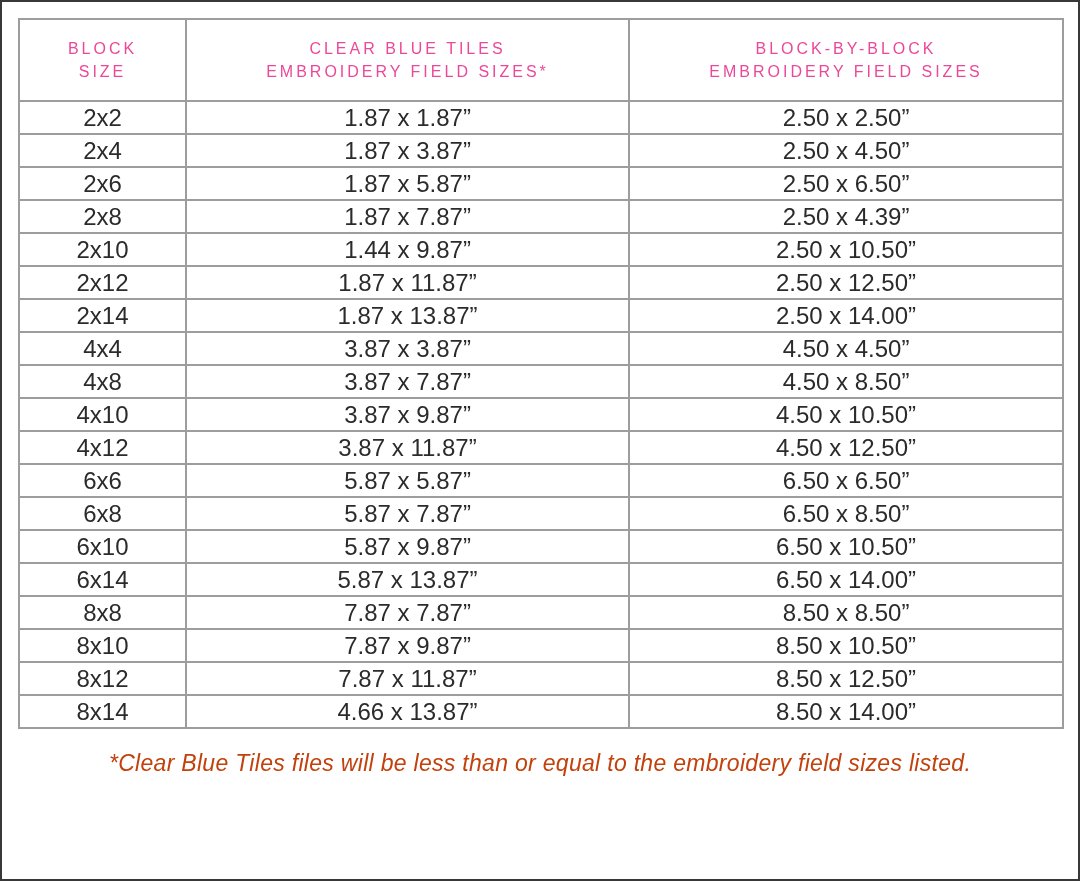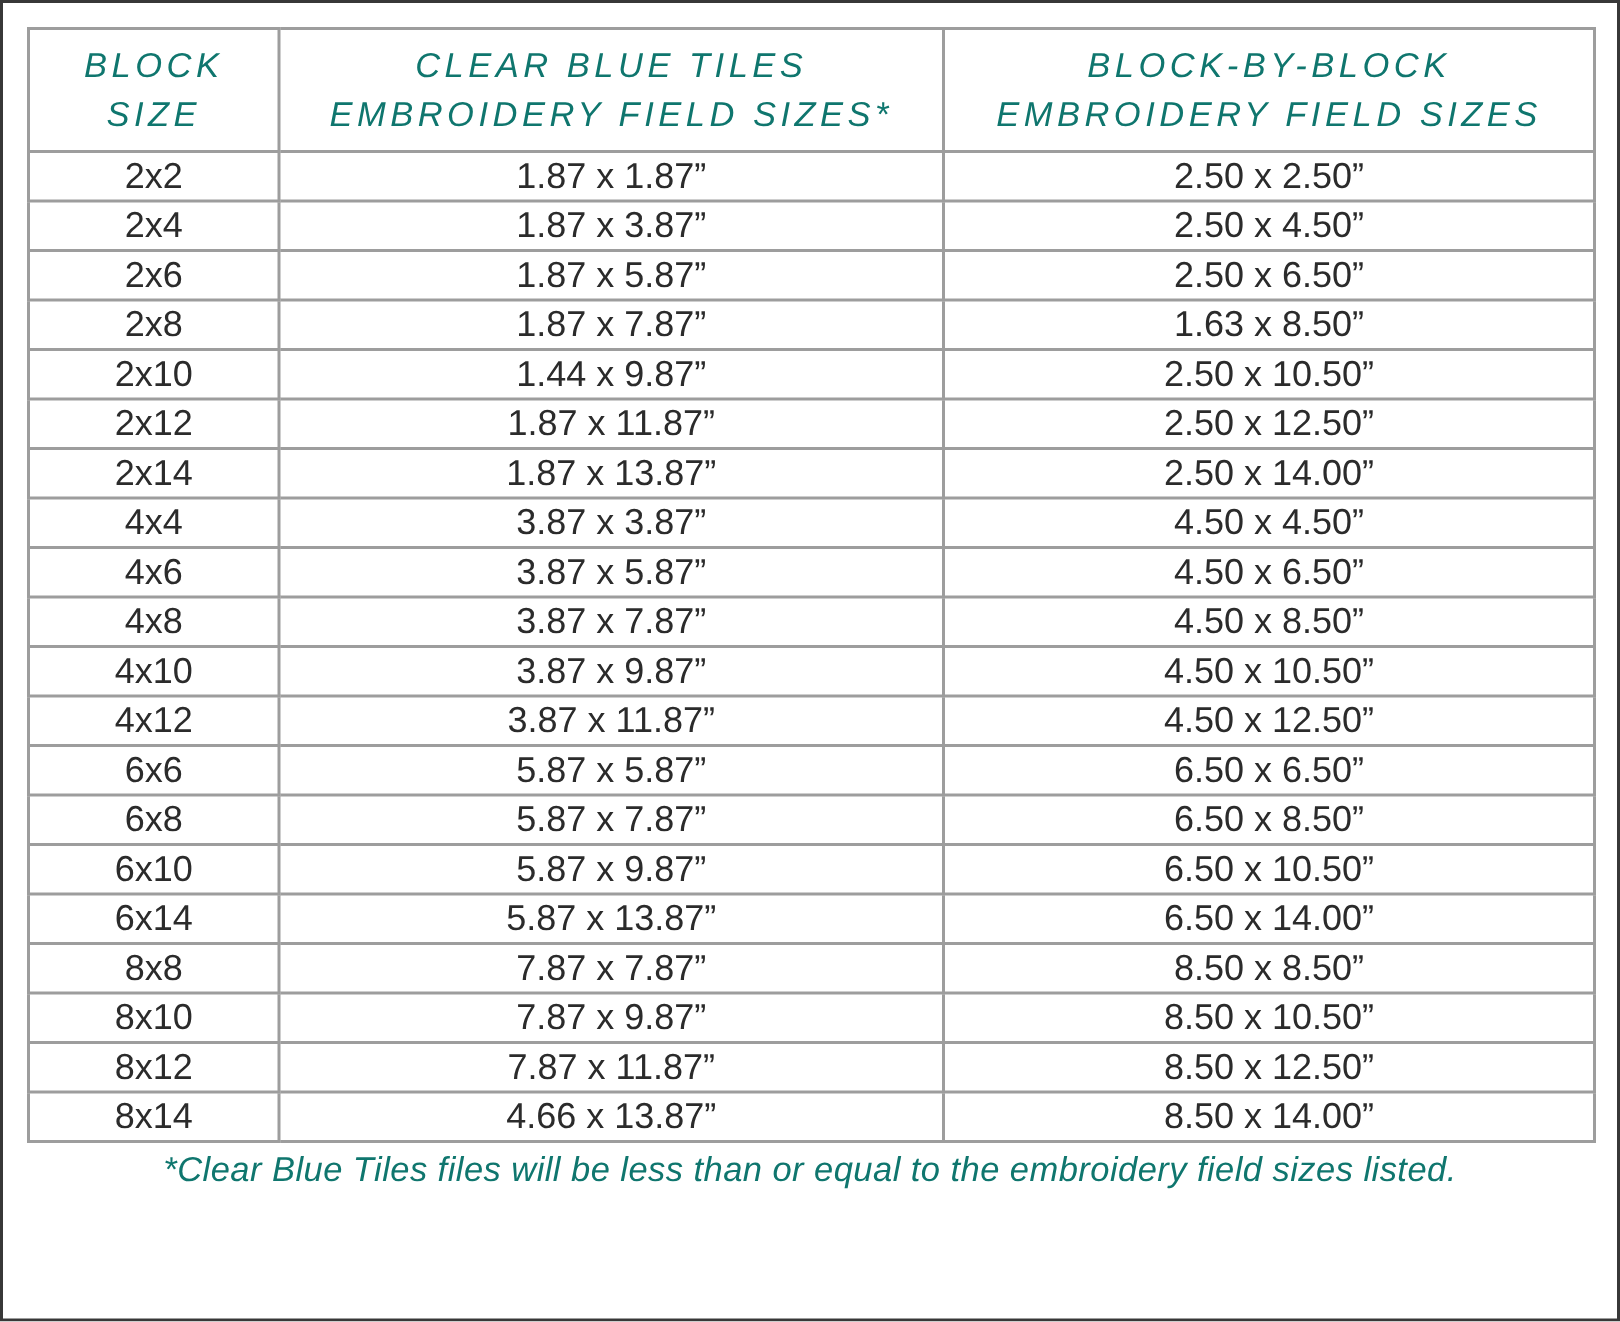--- a/index.html
+++ b/index.html
@@ -31,44 +31,43 @@
   .col-bbb  { width: 434px; }
   th, td {
     border: 2px solid #9d9d9d;
     text-align: center;
     vertical-align: middle;
     padding: 0;
   }
   th {
     height: 80px;
     font-weight: normal;
-    color: #0f766e;
-    font-size: 23px;
+    color: #ec4899;
+    font-size: 16px;
     letter-spacing: 3px;
     line-height: 1.45;
-    font-style: italic;
   }
   th .hline {
     display: block;
     white-space: nowrap;
   }
   td {
     height: 31px;
     font-size: 24px;
     color: #2b2b2b;
     white-space: nowrap;
   }
   .footnote {
-    margin-top: 4px;
+    margin-top: 21px;
     width: 100%;
     text-align: center;
     font-style: italic;
     font-size: 23px;
     letter-spacing: 0.3px;
-    color: #0f766e;
+    color: #c2410c;
     white-space: nowrap;
   }
 </style>
 </head>
 <body>
 
 <div class="page">
 
   <table class="size-table">
     <colgroup>
@@ -107,21 +106,21 @@
 
   <tr>
     <td>2x6</td>
     <td>1.87 x 5.87”</td>
     <td>2.50 x 6.50”</td>
   </tr>
 
   <tr>
     <td>2x8</td>
     <td>1.87 x 7.87”</td>
-    <td>1.63 x 8.50”</td>
+    <td>2.50 x 4.39”</td>
   </tr>
 
   <tr>
     <td>2x10</td>
     <td>1.44 x 9.87”</td>
     <td>2.50 x 10.50”</td>
   </tr>
 
   <tr>
     <td>2x12</td>
@@ -134,25 +133,20 @@
     <td>1.87 x 13.87”</td>
     <td>2.50 x 14.00”</td>
   </tr>
 
   <tr>
     <td>4x4</td>
     <td>3.87 x 3.87”</td>
     <td>4.50 x 4.50”</td>
   </tr>
 
-  <tr>
-    <td>4x6</td>
-    <td>3.87 x 5.87”</td>
-    <td>4.50 x 6.50”</td>
-  </tr>
 
   <tr>
     <td>4x8</td>
     <td>3.87 x 7.87”</td>
     <td>4.50 x 8.50”</td>
   </tr>
 
   <tr>
     <td>4x10</td>
     <td>3.87 x 9.87”</td>

